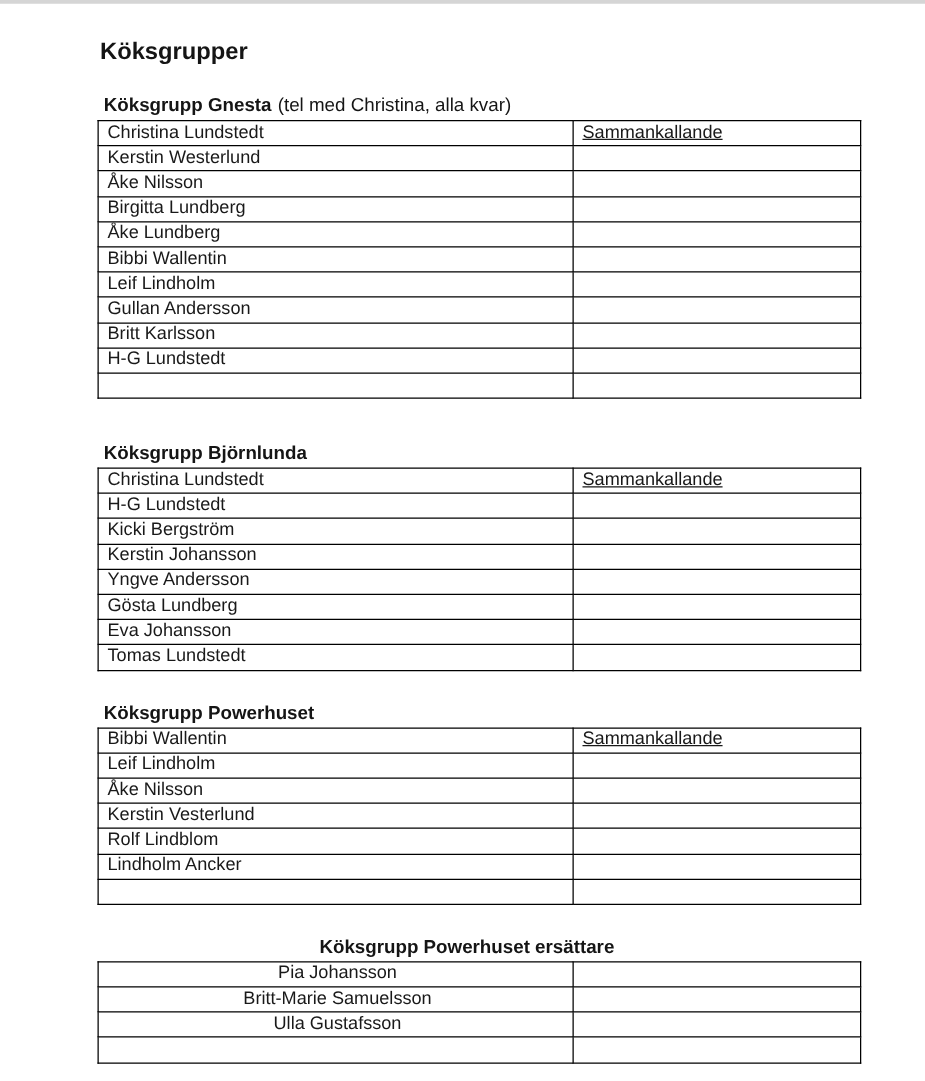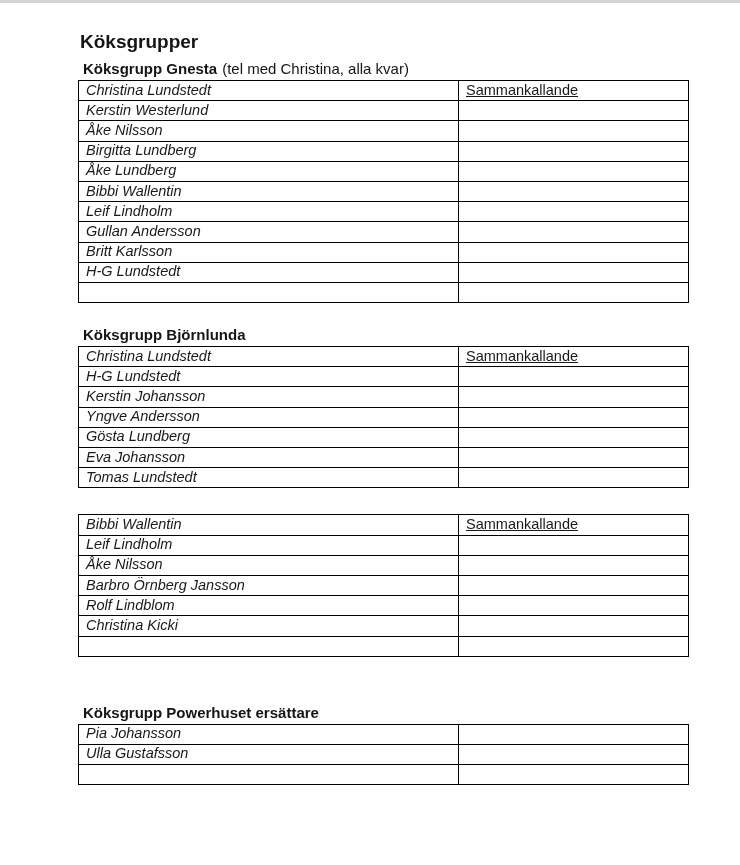--- a/index.html
+++ b/index.html
@@ -39,40 +39,40 @@
     line-height: 15px;
     font-weight: bold;
     margin: 0 0 4px 5px;
     color: #151515;
     white-space: nowrap;
   }
   .group-section .heading-note {
     font-weight: normal;
     margin-left: 5px;
   }
-  .group-section:nth-of-type(1) { margin-top: 8px; }
-  .group-section:nth-of-type(2) { margin-top: 24px; }
+  .group-section:nth-of-type(1) { margin-top: 24px; }
+  .group-section:nth-of-type(2) { margin-top: 36px; }
   .group-section:nth-of-type(3) { margin-top: 26px; }
-  .group-section:nth-of-type(4) { margin-top: 48px; }
+  .group-section:nth-of-type(4) { margin-top: 26px; text-align: center; }
   table.group-table {
     border-collapse: collapse;
     table-layout: fixed;
     width: 586px;
   }
   table.group-table td {
     border: 1px solid #000000;
     height: 18.2px;
     font-size: 14.5px;
     line-height: 17px;
     padding: 0 4px 1px 7px;
     vertical-align: middle;
     white-space: nowrap;
     overflow: hidden;
   }
-  td.col-name { width: 368px; font-style: italic; }
+  td.col-name { width: 368px; }
   td.col-role { width: 218px; text-decoration: underline; }
 </style>
 </head>
 <body>
 
 <div class="page">
   <div class="page-top-edge"></div>
   <div class="doc-content">
     <h1 class="doc-title">Köksgrupper</h1>
     <div id="sections-host">
@@ -134,20 +134,24 @@
       <tbody>
               <tr>
                 <td class="col-name">Christina Lundstedt</td>
                 <td class="col-role">Sammankallande</td>
               </tr>
               <tr>
                 <td class="col-name">H-G Lundstedt</td>
                 <td class="col-role"></td>
               </tr>
               <tr>
+                <td class="col-name">Kicki Bergström</td>
+                <td class="col-role"></td>
+              </tr>
+              <tr>
                 <td class="col-name">Kerstin Johansson</td>
                 <td class="col-role"></td>
               </tr>
               <tr>
                 <td class="col-name">Yngve Andersson</td>
                 <td class="col-role"></td>
               </tr>
               <tr>
                 <td class="col-name">Gösta Lundberg</td>
                 <td class="col-role"></td>
@@ -158,60 +162,65 @@
               </tr>
               <tr>
                 <td class="col-name">Tomas Lundstedt</td>
                 <td class="col-role"></td>
               </tr>
             </tbody>
     </table>
   </section>
 
   <section class="group-section">
+    <h2 class="group-heading"><span class="heading-bold">Köksgrupp Powerhuset</span></h2>
     <table class="group-table">
       <tbody>
               <tr>
                 <td class="col-name">Bibbi Wallentin</td>
                 <td class="col-role">Sammankallande</td>
               </tr>
               <tr>
                 <td class="col-name">Leif Lindholm</td>
                 <td class="col-role"></td>
               </tr>
               <tr>
                 <td class="col-name">Åke Nilsson</td>
                 <td class="col-role"></td>
               </tr>
               <tr>
-                <td class="col-name">Barbro Örnberg Jansson</td>
+                <td class="col-name">Kerstin Vesterlund</td>
                 <td class="col-role"></td>
               </tr>
               <tr>
                 <td class="col-name">Rolf Lindblom</td>
                 <td class="col-role"></td>
               </tr>
               <tr>
-                <td class="col-name">Christina Kicki</td>
+                <td class="col-name">Lindholm Ancker</td>
                 <td class="col-role"></td>
               </tr>
               <tr>
                 <td class="col-name"></td>
                 <td class="col-role"></td>
               </tr>
             </tbody>
     </table>
   </section>
 
   <section class="group-section">
     <h2 class="group-heading"><span class="heading-bold">Köksgrupp Powerhuset ersättare</span></h2>
     <table class="group-table">
       <tbody>
               <tr>
                 <td class="col-name">Pia Johansson</td>
+                <td class="col-role"></td>
+              </tr>
+              <tr>
+                <td class="col-name">Britt-Marie Samuelsson</td>
                 <td class="col-role"></td>
               </tr>
               <tr>
                 <td class="col-name">Ulla Gustafsson</td>
                 <td class="col-role"></td>
               </tr>
               <tr>
                 <td class="col-name"></td>
                 <td class="col-role"></td>
               </tr>

